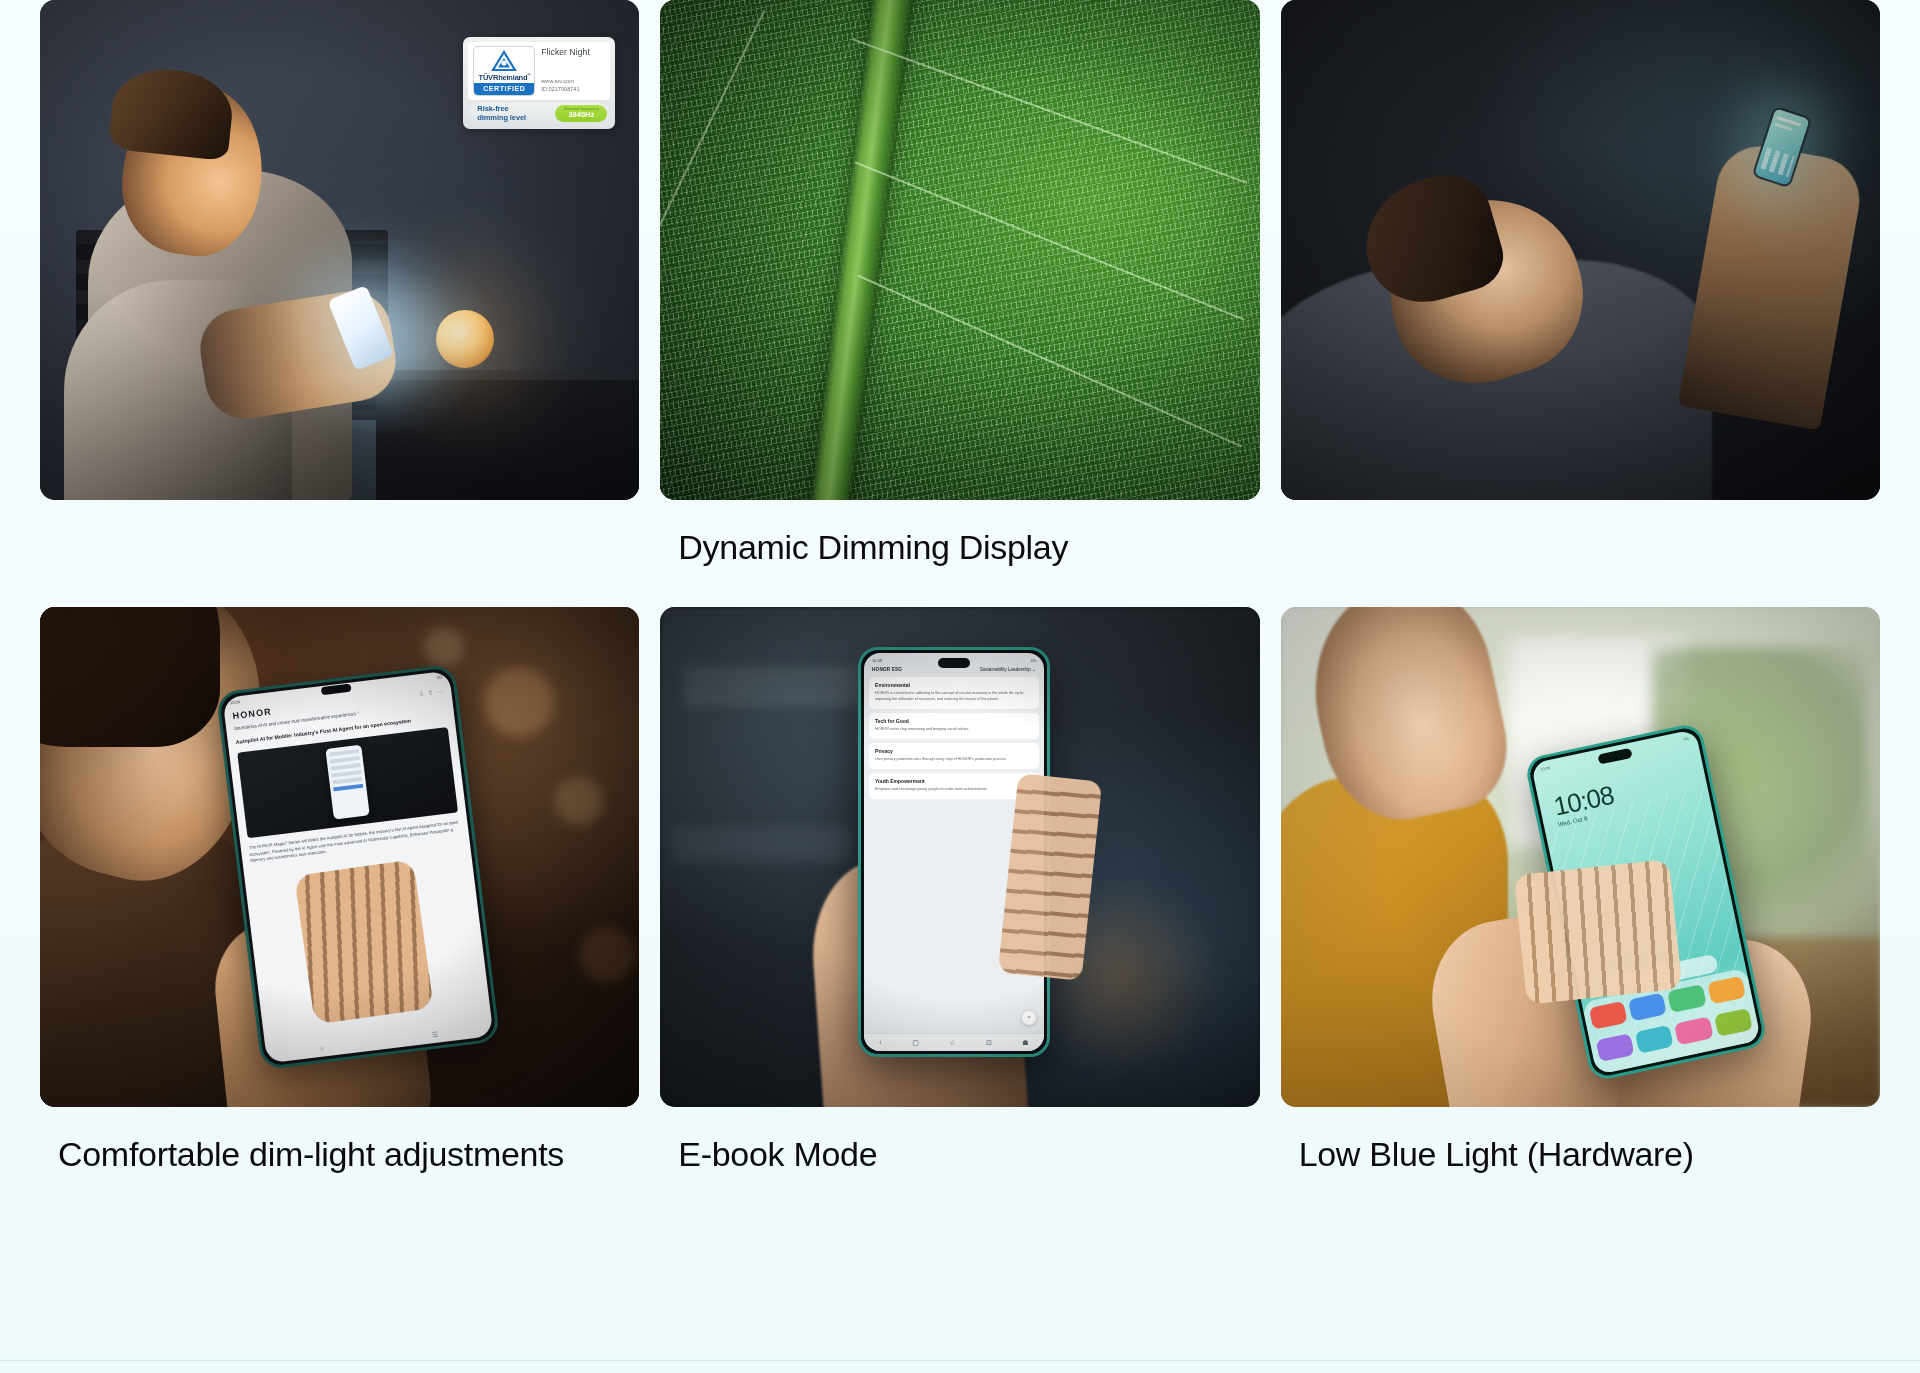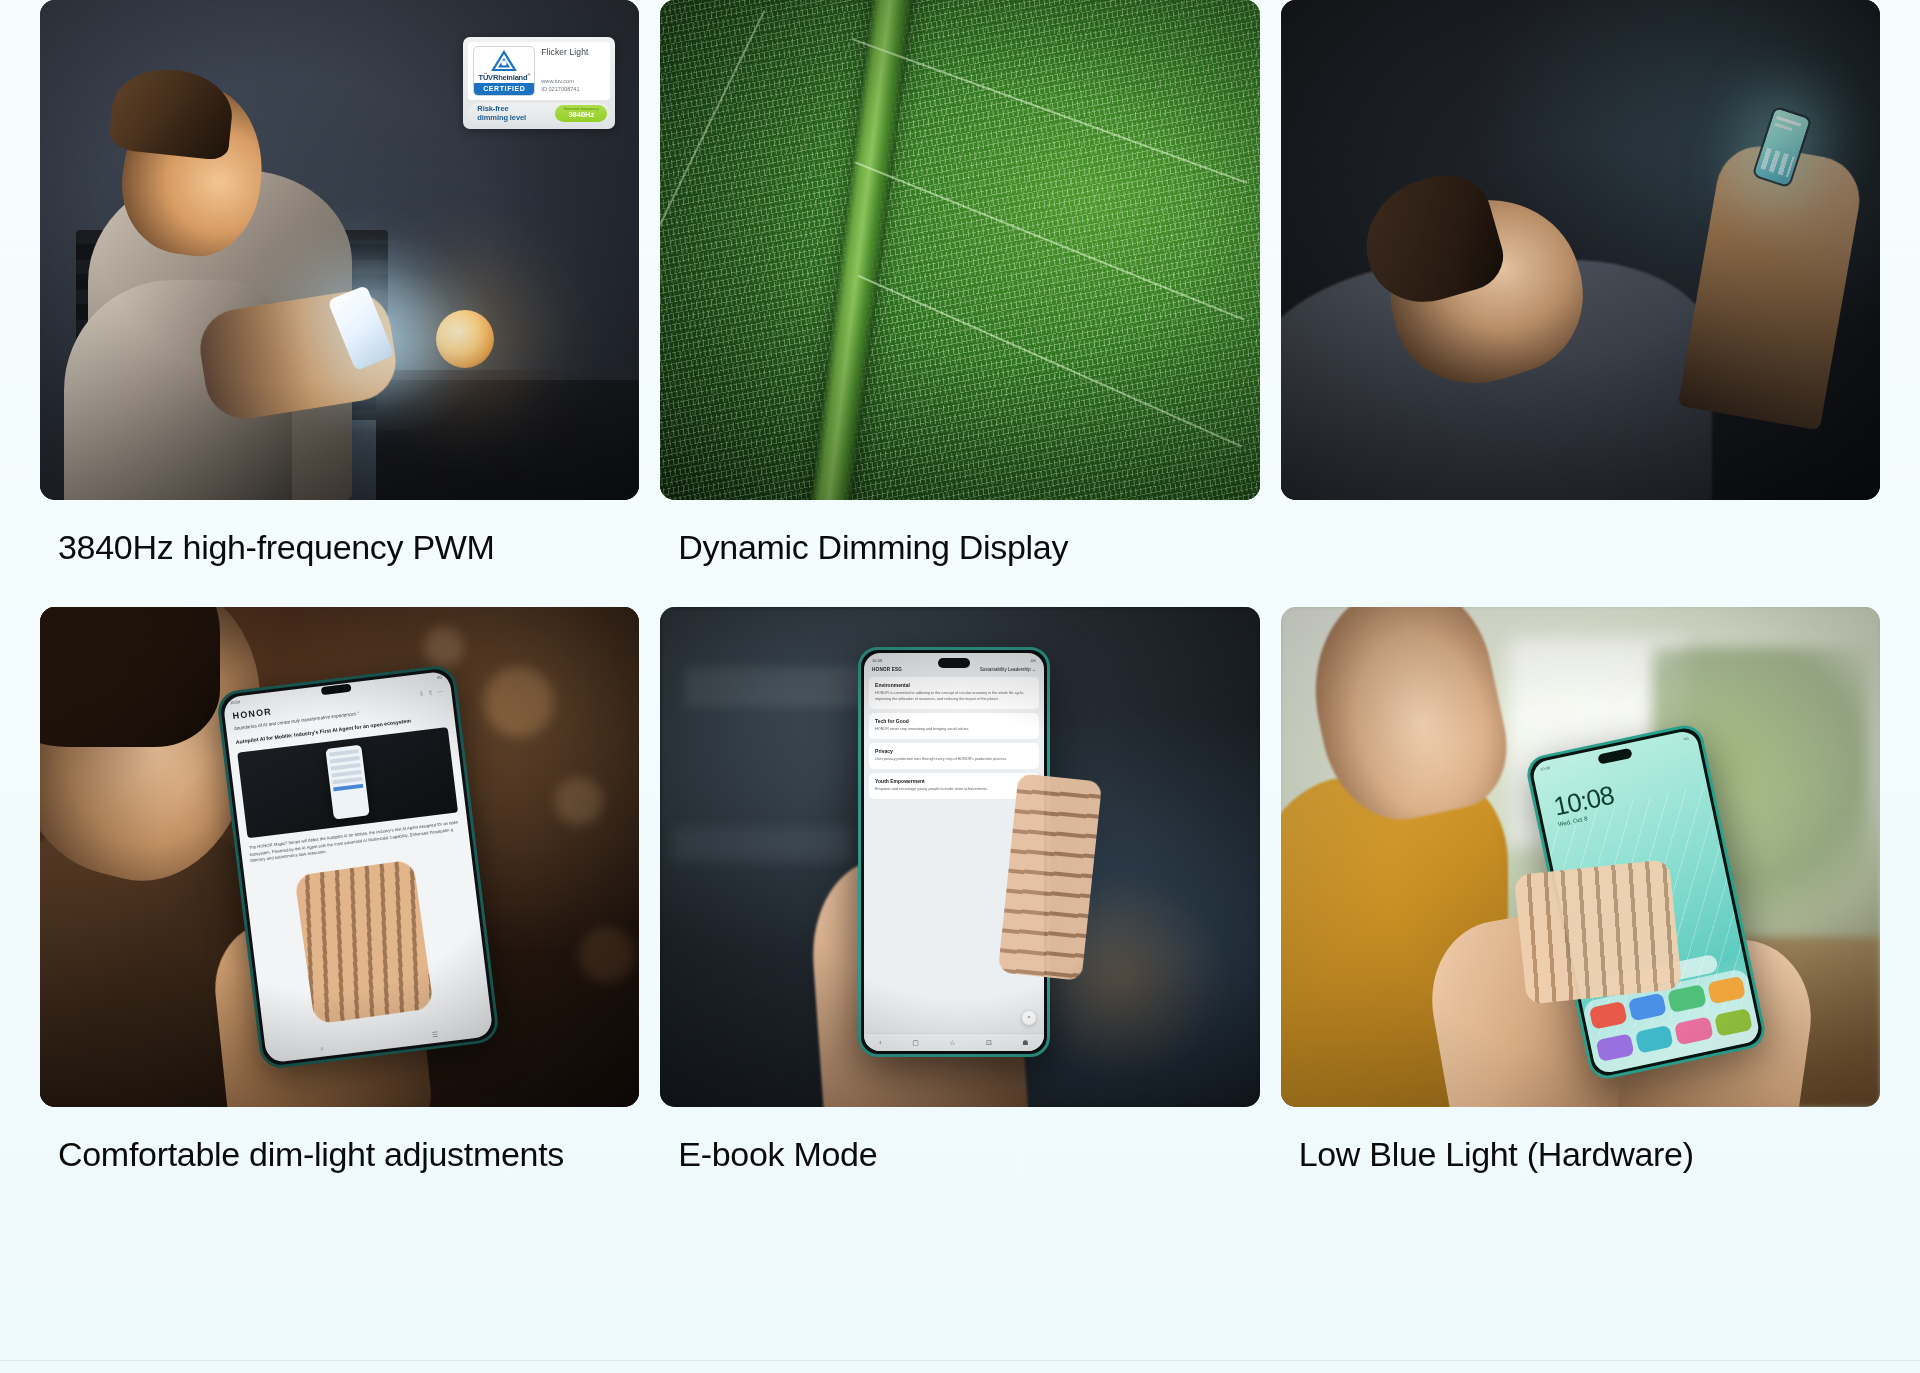--- a/index.html
+++ b/index.html
@@ -522,37 +522,36 @@
                 <path d="M13 2 L24 20 L2 20 Z" fill="none" stroke="#1a72c0" stroke-width="2.2"></path>
                 <path d="M13 8 L19 17.5 L7 17.5 Z" fill="#1a72c0"></path>
                 <circle cx="13" cy="13" r="2.6" fill="#ffffff"></circle>
               </svg>
               <div class="tuv-word">
                 <span>TÜVRheinland</span><sup>®</sup>
               </div>
               <div class="tuv-cert">CERTIFIED</div>
             </div>
             <div class="tuv-right">
-              <div class="tuv-flicker">Flicker Light</div>
+              <div class="tuv-flicker">Flicker Night</div>
               <div class="tuv-meta">
                 <div>www.tuv.com</div>
                 <div>ID  0217008741</div>
               </div>
             </div>
           </div>
           <div class="tuv-bar">
             <div class="tuv-bar-label">Risk-free dimming level</div>
             <div class="tuv-pill">
               <div class="tuv-pill-top">Nominal frequency</div>
               <div class="tuv-pill-val">3840Hz</div>
             </div>
           </div>
         </div>
       </div>
-      <div class="caption">3840Hz high-frequency PWM</div>
     </div>
 
     <div class="cell">
       <div class="tile t2">
         <div class="leafbase"></div>
         <div class="mesh"></div>
         <div class="mesh2"></div>
         <div class="sv4"></div>
         <div class="vein"></div>
         <div class="sv1"></div>

